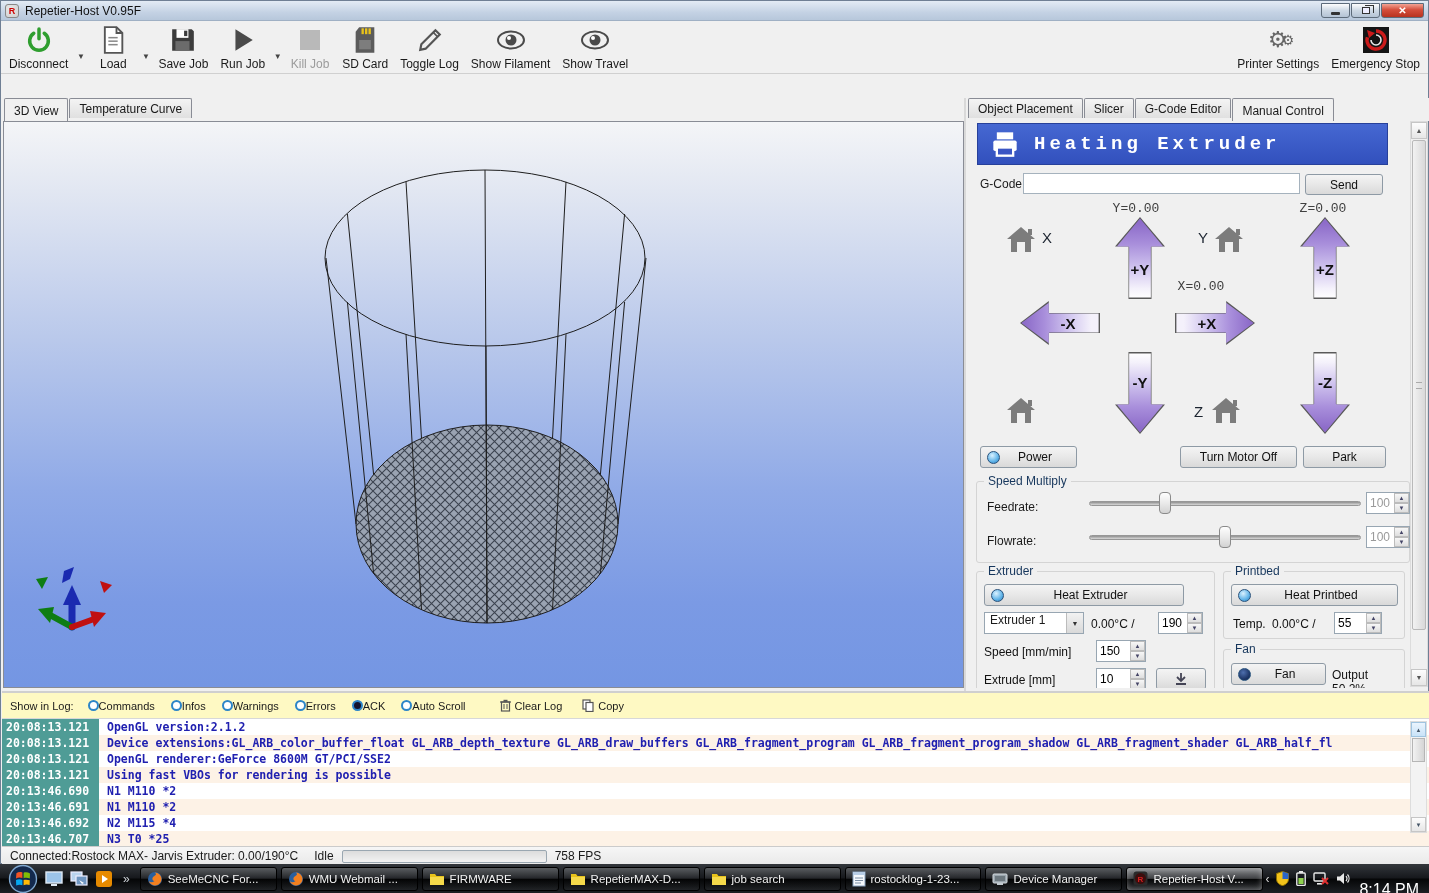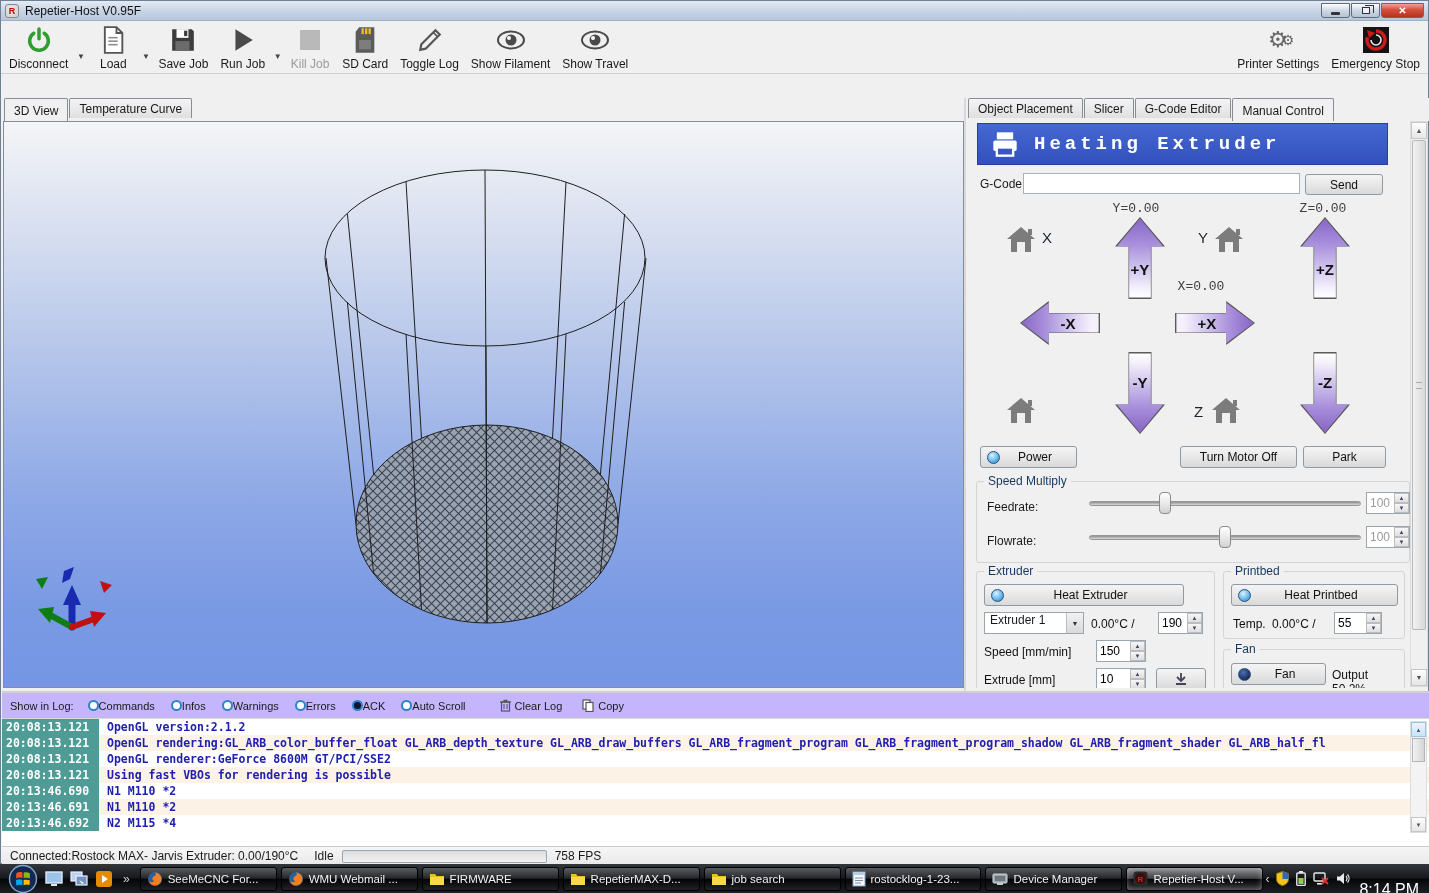--- a/index.html
+++ b/index.html
@@ -104,21 +104,21 @@
   .spin .ud i { flex:1; font-style:normal; font-size:6px; color:#446; display:flex; align-items:center; justify-content:center;
     background:linear-gradient(#f7f7f7,#dedede); border:1px solid #bcbcbc; }
 
   .combo { position:absolute; display:flex; border:1px solid #98a6b2; background:#fff; height:22px; }
   .combo .ctext { flex:1; padding:0 5px; font-size:12px; white-space:nowrap;}
   .combo .cbtn { width:17px; height:100%; background:linear-gradient(#f2f2f2,#d9d9d9); border-left:1px solid #bcbcbc;
     display:flex; align-items:center; justify-content:center; font-size:7px; color:#333;}
   .static-temp { position:absolute; font-size:12px; color:#111; }
 
   
-  .log-panel { position:absolute; left:1px; top:690px; width:1427px; height:155px; background:#c4b5fd; border-top:2px solid #cfcfcf;}
+  .log-panel { position:absolute; left:1px; top:690px; width:1427px; height:155px; background:#fef9c3; border-top:2px solid #cfcfcf;}
   .log-toolbar { height:26px; display:flex; align-items:center; gap:4px; padding:0 8px; border-bottom:1px solid #d8d8d8;}
   .log-toolbar .lbl { font-size:11px; margin-right:6px;}
   .toggle { display:flex; align-items:center; padding:2px 8px 2px 4px; font-size:11px;}
   .tled { width:11px; height:11px; border-radius:50%; border:2px solid #2d85c8; background:#fff;}
   .tled.on { background:#14142e; border-color:#2d85c8;}
   .log-action { display:flex; align-items:center; gap:4px; padding:2px 8px; font-size:11px;}
   .log-rows { position:absolute; left:0; top:26px; right:0; bottom:0; background:#fff; overflow:hidden; }
   .log-row { display:flex; height:16px; line-height:16px; white-space:nowrap; font-family:"DejaVu Sans Mono","Liberation Mono",monospace; font-size:11.5px; font-weight:bold;}
   .log-row .t { width:97px; flex:0 0 97px; background:#4f9c96; color:#fff; padding-left:4px; }
   .log-row .m { color:#2020b0; padding-left:8px; }
@@ -550,41 +550,45 @@
         <span>Copy</span>
       </div>
     </div>
     <div class="log-rows">
       <div class="log-row">
           <span class="t">20:08:13.121</span>
           <span class="m">OpenGL version:2.1.2</span>
         </div>
       <div class="log-row">
           <span class="t">20:08:13.121</span>
-          <span class="m">OpenGL rendering:GL_ARB_color_buffer_float GL_ARB_depth_texture GL_ARB_draw_buffers GL_ARB_fragment_program GL_ARB_fragment_program_shadow GL_ARB_fragment_shader GL_ARB_half_fl</span>
+          <span class="m">Device extensions:GL_ARB_color_buffer_float GL_ARB_depth_texture GL_ARB_draw_buffers GL_ARB_fragment_program GL_ARB_fragment_program_shadow GL_ARB_fragment_shader GL_ARB_half_fl</span>
         </div>
       <div class="log-row">
           <span class="t">20:08:13.121</span>
           <span class="m">OpenGL renderer:GeForce 8600M GT/PCI/SSE2</span>
         </div>
       <div class="log-row">
           <span class="t">20:08:13.121</span>
           <span class="m">Using fast VBOs for rendering is possible</span>
         </div>
       <div class="log-row">
           <span class="t">20:13:46.690</span>
           <span class="m">N1 M110 *2</span>
         </div>
       <div class="log-row">
           <span class="t">20:13:46.691</span>
           <span class="m">N1 M110 *2</span>
         </div>
       <div class="log-row">
           <span class="t">20:13:46.692</span>
           <span class="m">N2 M115 *4</span>
+        </div>
+      <div class="log-row">
+          <span class="t">20:13:46.707</span>
+          <span class="m">N3 T0 *25</span>
         </div>
     </div>
     <div class="log-vscroll">
       <div class="arr">▲</div>
       <div class="thumb"></div>
       <div class="arr b">▼</div>
     </div>
   </div>
 
   <div class="statusbar">

